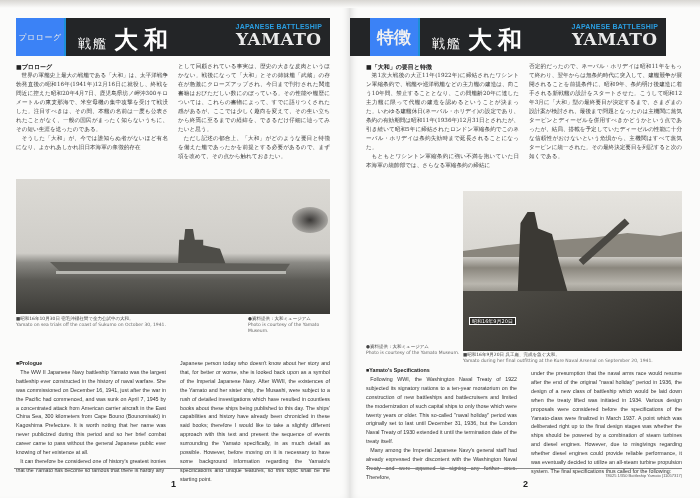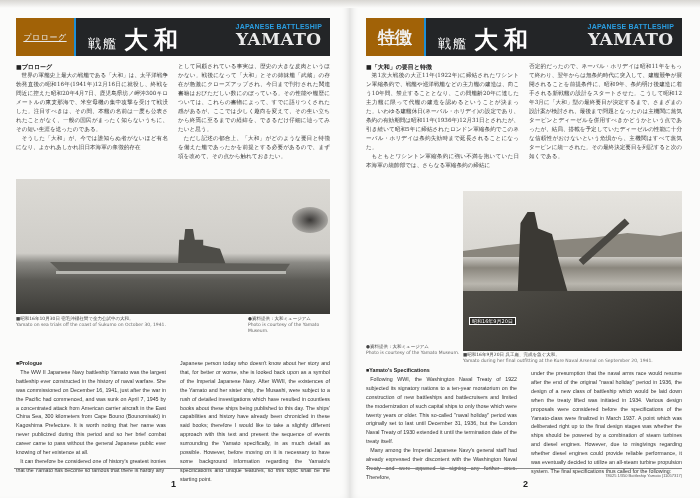--- a/index.html
+++ b/index.html
@@ -7,22 +7,22 @@
   body { font-family: "DejaVu Sans", sans-serif; color: #222; position: relative; }
 
   .spread { position: absolute; left: 0; top: 0; width: 700px; height: 498px; display: flex; }
   .page { position: relative; width: 350px; height: 498px; background: #fbfbfa; }
   .page.left { box-shadow: inset -6px 0 8px -6px rgba(0,0,0,0.18); }
   .page.right { box-shadow: inset 6px 0 8px -6px rgba(0,0,0,0.18); }
   .top-shade { position:absolute; left:0; top:0; width:100%; height:8px; background: linear-gradient(#d8d6d2, #fbfbfa); }
 
   .header { position: absolute; top: 18px; height: 38px; display: flex; background: #232527; }
   .page.left .header { left: 16px; width: 314px; }
-  .page.right .header { left: 16px; width: 316px; }
-  .header .section-tab { width: 60px; height: 100%; background: #a16207; border-right: 2px solid #1d8fd6; display:flex; align-items:center; justify-content:center; color:#e8e8e8;text-decoration:underline; }
+  .page.right .header { left: 0; width: 316px; padding-left: 20px; }
+  .header .section-tab { width: 50px; height: 100%; background: #3b82f6; border-right: 2px solid #1d8fd6; display:flex; align-items:center; justify-content:center; color:#e8e8e8; }
   .page.left .section-tab { font-size: 8px; letter-spacing: 0.5px; }
   .page.right .section-tab { font-family: "DejaVu Serif", serif; font-size: 17px; font-weight: bold; color:#f0f0f0; }
   .header .title-jp { display:flex; align-items: baseline; padding-left: 12px; padding-top: 6px; color:#fff; font-family: "DejaVu Serif", serif; }
   .title-jp .small { font-size: 13px; margin-right: 6px; letter-spacing: 2px; }
   .title-jp .big { font-size: 24px; font-weight: bold; letter-spacing: 6px; }
   .header .brand { position:absolute; right: 8px; top: 5px; text-align: center; }
   .brand .eyebrow { color: #2a9de0; font-size: 7px; font-weight: bold; letter-spacing: 0.2px; font-family: "Liberation Sans", sans-serif; }
   .brand .name { color: #eaeaea; font-family: "DejaVu Serif", serif; font-weight: bold; font-size: 17px; line-height: 19px; letter-spacing: 0.5px; }
 
   .jp-cols { position: absolute; top: 62px; display: flex; gap: 10px; font-family: "DejaVu Serif", serif; font-size: 5.6px; line-height: 9px; color: #3a3a3a; }

